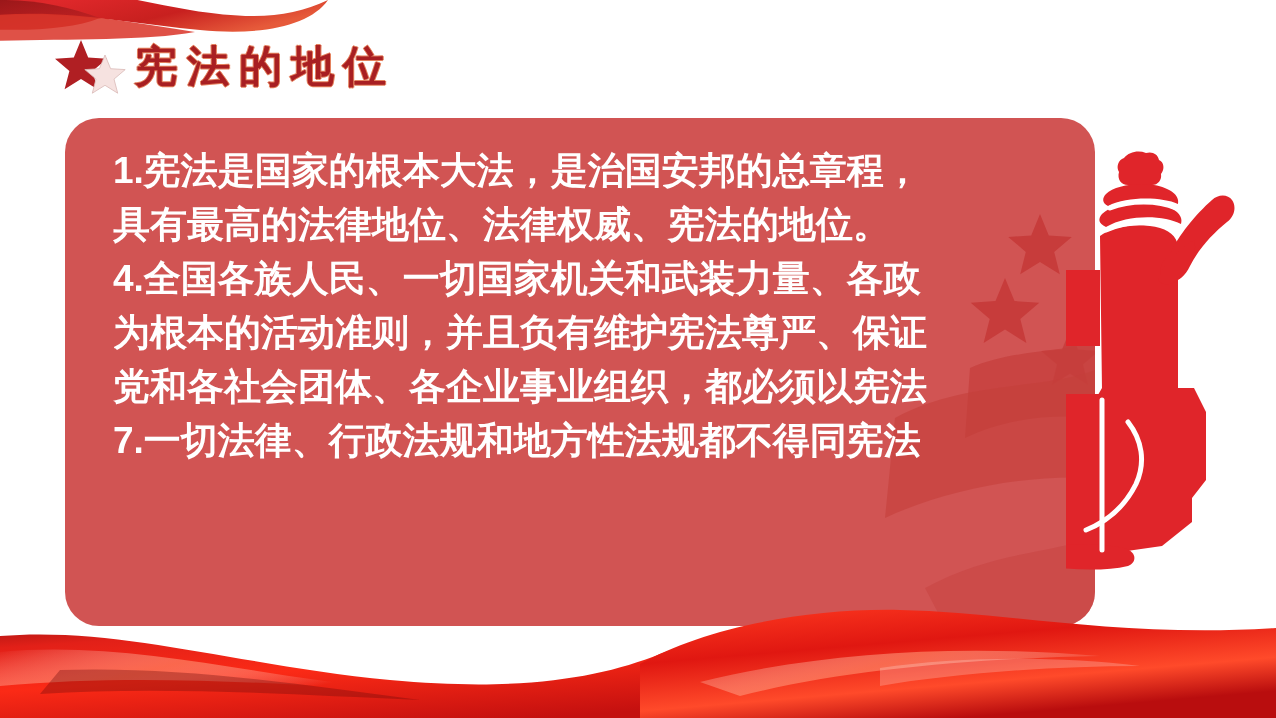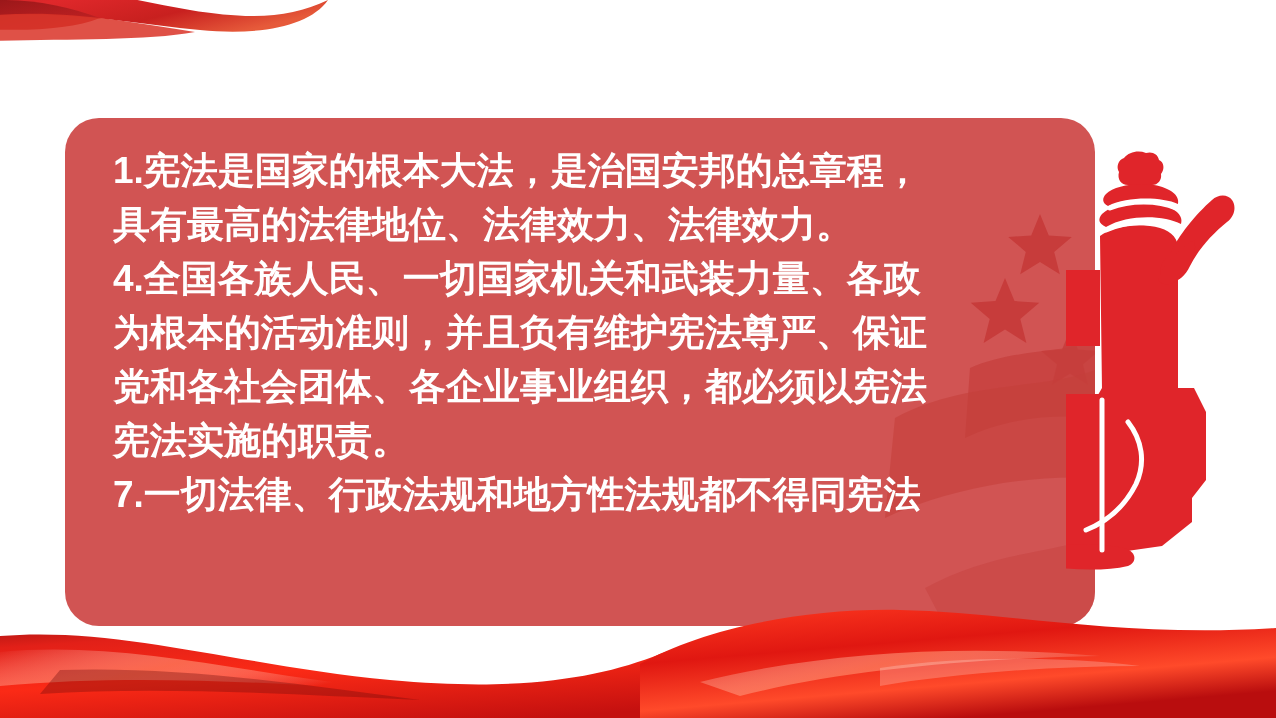--- a/index.html
+++ b/index.html
@@ -113,44 +113,52 @@
           <stop offset="0" stop-color="#8E1416"></stop>
           <stop offset="1" stop-color="#C72325"></stop>
         </linearGradient>
       </defs>
       <path d="M-20,-12 C60,-14 130,6 200,18 C260,28 300,26 338,8 C320,34 270,44 210,38 C140,31 70,16 -20,26 Z" fill="url(#flagA)"></path>
       <path d="M-20,10 C30,4 70,12 110,26 C80,38 30,40 -20,36 Z" fill="url(#flagB)" opacity="0.9"></path>
       <path d="M-20,26 C60,14 140,30 205,40 C150,50 60,46 -20,50 Z" fill="#D93327" opacity="0.85"></path>
     </svg>
   </div>
 
+  <div class="title-row">
+    <span class="star-badge">
+      <svg width="78" height="56" viewBox="0 0 78 56" xmlns="http://www.w3.org/2000/svg">
+        <polygon points="26,2 33.2,19.6 52,20.8 37.6,33 42.4,51.2 26,41 9.6,51.2 14.4,33 0,20.8 18.8,19.6" fill="#B01F23"></polygon>
+        <polygon points="50,17 55.6,30.7 70.2,31.6 59,41.1 62.7,55.2 50,47.3 37.3,55.2 41,41.1 29.8,31.6 44.4,30.7" fill="#F6E2E0" stroke="#D9B9B6" stroke-width="0.8"></polygon>
+      </svg>
+    </span>
+    <span class="page-title">宪法的地位</span>
+  </div>
 
   <div class="content-card">
 
     <div class="card-stars">
       <svg width="1030" height="508" viewBox="0 0 1030 508" xmlns="http://www.w3.org/2000/svg">
         <polygon points="975,96 983.8,117.4 1006.8,119 989.2,133.9 994.8,156.3 975,143.9 955.2,156.3 960.8,133.9 943.2,119 966.2,117.4" fill="#C73C3B"></polygon>
         <polygon points="940,160 949.5,183.1 974.3,184.8 955.3,200.9 961.4,225 940,211.6 918.6,225 924.7,200.9 905.7,184.8 930.5,183.1" fill="#C73C3B"></polygon>
         <polygon points="1005,212 1013,231.5 1034,232.9 1018,246.5 1023.1,267 1005,255.7 986.9,267 992,246.5 976,232.9 997,231.5" fill="#C73C3B" opacity="0.85"></polygon>
         <path d="M905,250 C950,230 1005,235 1030,222 L1030,300 C990,296 940,300 900,320 Z" fill="#C63F3C" opacity="0.75"></path>
         <path d="M830,300 C900,262 980,272 1030,252 L1030,360 C960,356 880,372 820,400 Z" fill="#C53F3B" opacity="0.6"></path>
         <path d="M860,470 C930,432 990,436 1030,418 L1030,508 L880,508 Z" fill="#C84240" opacity="0.5"></path>
       </svg>
     </div>
 
     <div class="card-text">
       <span class="para">
         <span class="tline">1.宪法是国家的根本大法，是治国安邦的总章程，</span>
-        <span class="tline">具有最高的法律地位、法律效力、法律效力。</span>
+        <span class="tline">具有最高的法律地位、法律权威、宪法的地位。</span>
       </span>
       <span class="para">
         <span class="tline">4.全国各族人民、一切国家机关和武装力量、各政</span>
         <span class="tline">为根本的活动准则，并且负有维护宪法尊严、保证</span>
         <span class="tline">党和各社会团体、各企业事业组织，都必须以宪法</span>
-        <span class="tline">宪法实施的职责。</span>
       </span>
       <span class="para">
         <span class="tline">7.一切法律、行政法规和地方性法规都不得同宪法</span>
       </span>
     </div>
   </div>
 
   <div class="right-art">
     <svg width="210" height="480" viewBox="0 0 210 480" xmlns="http://www.w3.org/2000/svg">
       <g fill="#E0252A">

